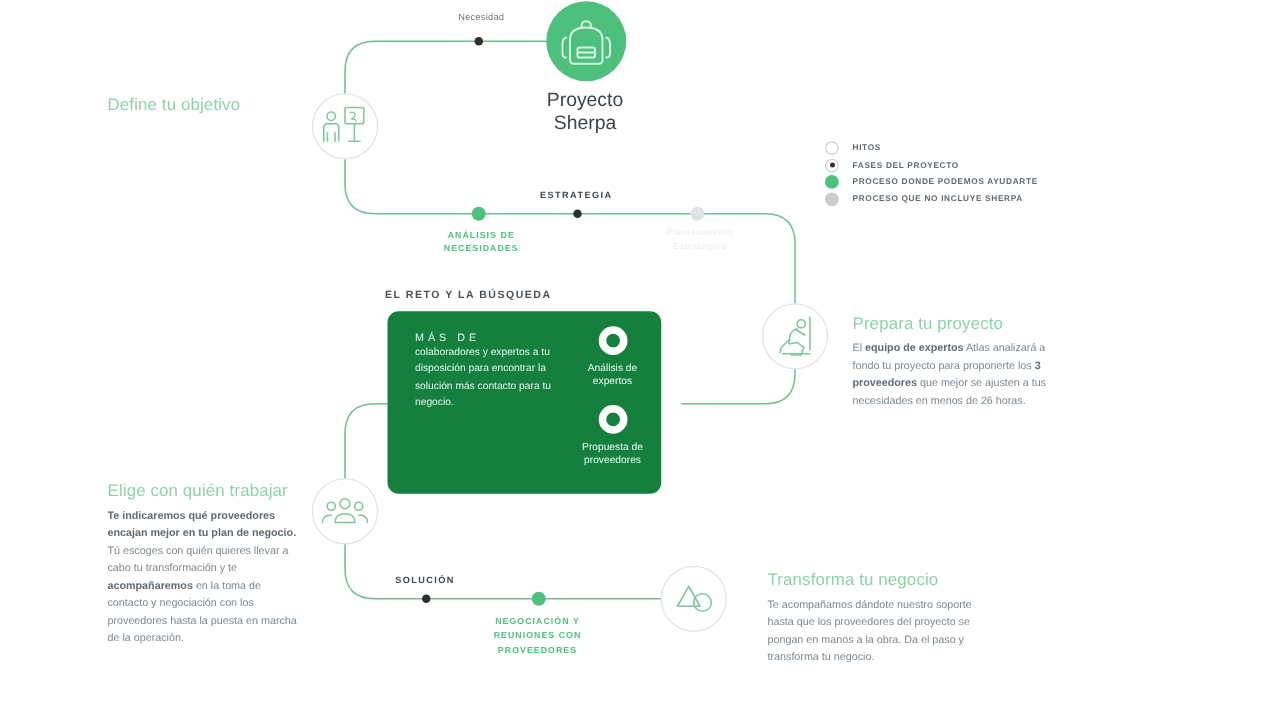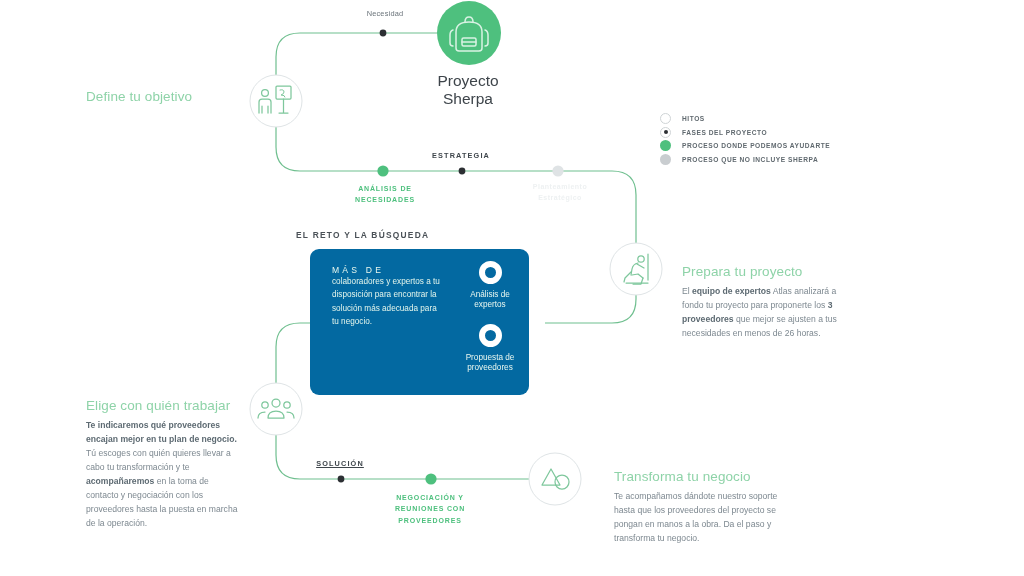--- a/index.html
+++ b/index.html
@@ -3,21 +3,21 @@
 <meta charset="utf-8">
 <style>
   html,body{margin:0;padding:0;background:#ffffff;}
   body{width:1024px;height:576px;position:relative;overflow:hidden;
        font-family:"Liberation Sans", sans-serif;color:#5b6770;}
   .stage{position:absolute;inset:0;width:1024px;height:576px;}
   svg.flow{position:absolute;left:0;top:0;width:1024px;height:576px;}
 
   
   .block{position:absolute;}
-  .block h3{margin:17px 0 5px 0;font-size:13.5px;font-weight:400;color:#8ed3a8;
+  .block h3{margin:4px 0 5px 0;font-size:13.5px;font-weight:400;color:#8ed3a8;
             letter-spacing:.1px;line-height:1.2;}
   .block p{margin:0;font-size:8.6px;line-height:1.62;color:#7d8890;}
   .block p b{font-weight:700;color:#5e6b73;}
 
   #blk-define{left:86px;top:72px;width:152px;}
   #blk-prepara{left:682px;top:247px;width:160px;}
   #blk-elige{left:86px;top:381px;width:152px;}
   #blk-transforma{left:614px;top:452px;width:182px;}
 
   
@@ -29,22 +29,22 @@
   .lg-fases{border:1.4px solid #cfd4d6;background:#fff;position:relative;}
   .lg-fases:after{content:"";position:absolute;left:50%;top:50%;
           transform:translate(-50%,-50%);width:4px;height:4px;border-radius:50%;
           background:#2c2f33;}
   .lg-proc{background:#4ec07e;}
   .lg-no{background:#c9cdd0;}
   .lg-txt{font-size:6.6px;letter-spacing:.55px;font-weight:700;color:#60696f;}
 
   
   #card{position:absolute;left:310px;top:249px;width:219px;height:146px;
-        background:#0369a1;border-radius:9px;}
-  #card-title{position:absolute;left:296px;top:230px;font-size:8.4px;
+        background:#15803d;border-radius:9px;}
+  #card-title{position:absolute;left:308px;top:230px;font-size:8.4px;
         letter-spacing:1.25px;font-weight:700;color:#4a5157;}
   .card-left{position:absolute;left:22px;top:16px;width:112px;}
   .mas-de{font-size:8.6px;letter-spacing:3.2px;color:#e7f7ee;font-weight:400;}
   .big-num{font-size:40px;line-height:.98;color:#f2fbf6;font-weight:300;
         letter-spacing:1px;margin:1px 0 5px 0;}
   .card-desc{font-size:8.2px;line-height:1.62;color:#e4f6ec;}
   .card-right{position:absolute;left:145px;top:12px;width:70px;text-align:center;}
   .ring{width:23px;height:23px;border-radius:50%;border:6px solid #ffffff;
         margin:0 auto;box-sizing:border-box;}
   .ring-lbl{font-size:8.2px;line-height:1.22;color:#eaf8f0;margin-top:6px;}
@@ -54,21 +54,21 @@
   .flab{position:absolute;text-align:center;font-weight:700;}
   .flab.green{color:#4ec07e;font-size:7px;letter-spacing:.85px;line-height:1.62;}
   .flab.dark{color:#3f464c;font-size:7.3px;letter-spacing:1.15px;}
   .flab.grey{color:#eef1f2;font-size:7px;letter-spacing:.5px;line-height:1.55;}
   .flab.plain{color:#6a737a;font-size:7.4px;font-weight:400;letter-spacing:.2px;}
 
   #lab-necesidad{left:330px;top:9px;width:110px;}
   #lab-estrategia{left:406px;top:151px;width:110px;}
   #lab-analisis{left:330px;top:183px;width:110px;}
   #lab-plant{left:520px;top:182px;width:80px;}
-  #lab-solucion{left:288px;top:459px;width:104px;text-decoration:underline;}
+  #lab-solucion{left:288px;top:459px;width:104px;}
   #lab-negoc{left:375px;top:492px;width:110px;}
 
   
   #proj{position:absolute;left:404px;top:72px;width:128px;text-align:center;
         font-size:15.5px;line-height:1.18;color:#3d444a;font-weight:400;}
 </style>
 </head>
 <body>
 
 <div class="stage">
@@ -196,21 +196,21 @@
 
   <div class="block" id="blk-transforma">
     <h3>Transforma tu negocio</h3>
     <p><span>Te acompañamos dándote nuestro soporte hasta que los proveedores del proyecto se pongan en manos a la obra. Da el paso y transforma tu negocio.</span></p>
   </div>
 
   <div id="card-title">EL RETO Y LA BÚSQUEDA</div>
   <div id="card">
     <div class="card-left">
       <div class="mas-de">MÁS DE</div>
-      <div class="card-desc">colaboradores y expertos a tu disposición para encontrar la solución más adecuada para tu negocio.</div>
+      <div class="card-desc">colaboradores y expertos a tu disposición para encontrar la solución más contacto para tu negocio.</div>
     </div>
     <div class="card-right">
       <div class="ring"></div>
       <div class="ring-lbl">Análisis de expertos</div>
       <div class="gap"></div>
       <div class="ring"></div>
       <div class="ring-lbl">Propuesta de proveedores</div>
     </div>
   </div>
 

